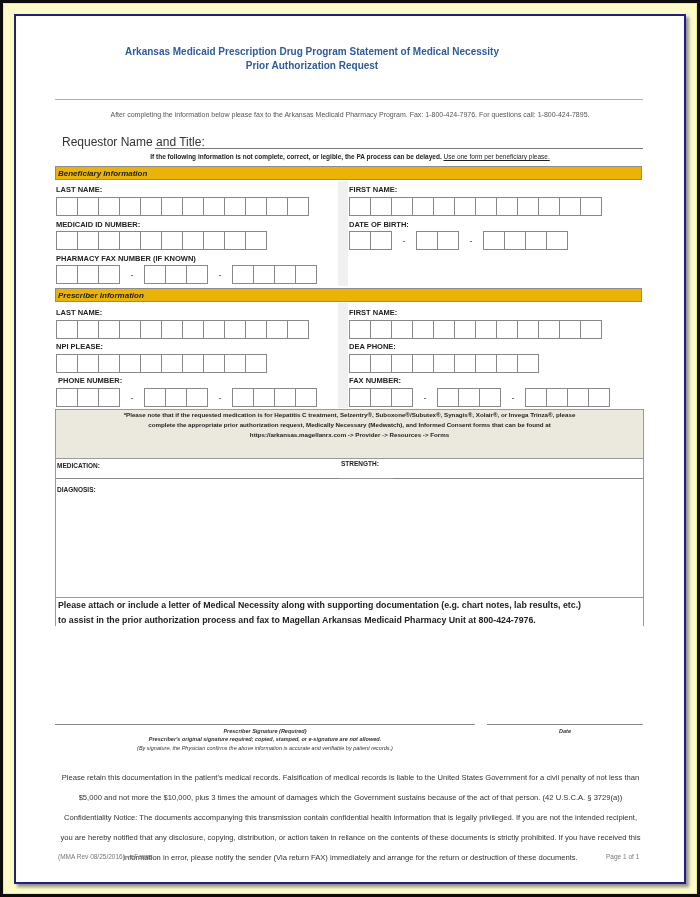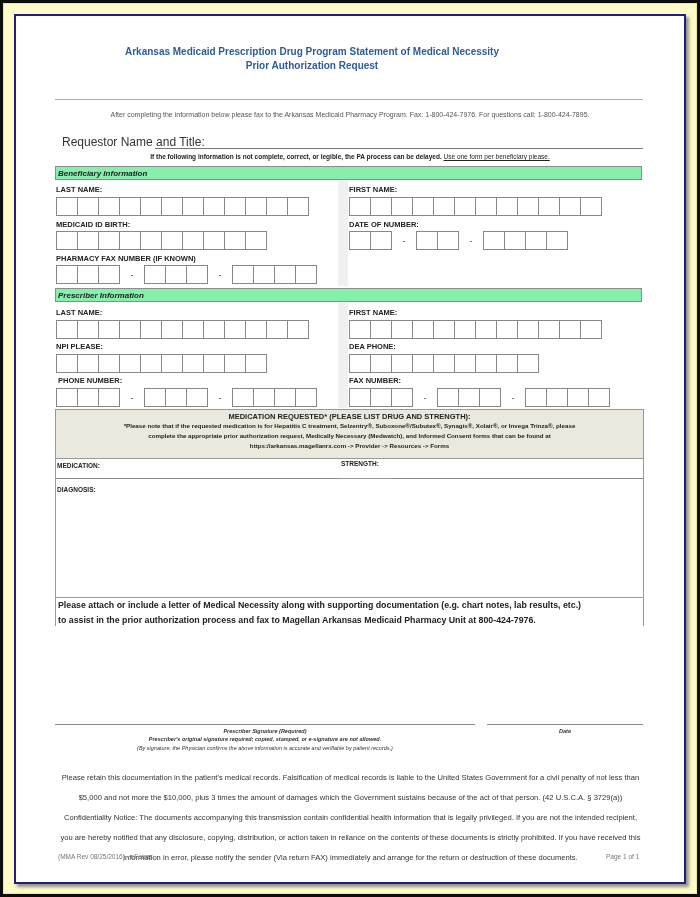--- a/index.html
+++ b/index.html
@@ -20,21 +20,21 @@
     position:absolute; left:0; width:624px; text-align:center; color:#2e5b9a;
     font-weight:bold; font-size:10px; line-height:13px;
   }
   .hr-blue { position:absolute; left:55px; top:99px; width:588px; height:1px; background:#9fb2c8; }
   .instr { position:absolute; left:0; width:700px; top:111px; text-align:center; font-size:7px; color:#555; }
   .req-label { position:absolute; left:62px; top:135px; font-size:12px; color:#333; }
   .req-line { position:absolute; left:155px; top:148px; width:488px; height:1px; background:#777; }
   .note { position:absolute; left:0; width:700px; top:153px; text-align:center; font-size:6.5px; color:#222; font-weight:bold; }
   .note .u { text-decoration:underline; font-weight:normal; }
   .sect-head {
-    position:absolute; left:55px; width:587px; height:14px; background:#86efac;
+    position:absolute; left:55px; width:587px; height:14px; background:#eab308;
     border:1px solid #8c8c8c; font-size:8px; font-weight:bold; font-style:italic; color:#222;
     line-height:14px; padding-left:2px; box-sizing:border-box;
   }
   .col-divider { position:absolute; left:338px; width:10px; background:#f0f0f0; }
   .lbl { position:absolute; font-size:7.5px; font-weight:bold; color:#222; }
   .boxes { position:absolute; display:flex; align-items:center; }
   .box { width:22px; height:19px; border:1px solid #888; box-sizing:border-box; margin-right:-1px; background:#fff; }
   .dash { font-size:9px; color:#444; width:22px; text-align:center; margin-left:2px; margin-right:1px; }
   .med-wrap { position:absolute; left:55px; top:409px; width:589px; height:217px; border:1px solid #999; border-bottom:none; box-sizing:border-box; }
   .med-head { position:absolute; left:0; top:0; width:100%; height:48px; background:#ebe9dd; border-bottom:1px solid #999; text-align:center; }
@@ -91,34 +91,34 @@
     <span class="box"></span>
     <span class="box"></span>
     <span class="box"></span>
     <span class="box"></span>
     <span class="box"></span>
     <span class="box"></span>
     <span class="box"></span>
     <span class="box"></span>
   </div>
 
-<div class="lbl" style="left:56px;top:220px">MEDICAID ID BIRTH:</div>
+<div class="lbl" style="left:56px;top:220px">MEDICAID ID NUMBER:</div>
 <div class="boxes" style="left:56px;top:231px">
     <span class="box"></span>
     <span class="box"></span>
     <span class="box"></span>
     <span class="box"></span>
     <span class="box"></span>
     <span class="box"></span>
     <span class="box"></span>
     <span class="box"></span>
     <span class="box"></span>
     <span class="box"></span>
   </div>
-<div class="lbl" style="left:349px;top:220px">DATE OF NUMBER:</div>
+<div class="lbl" style="left:349px;top:220px">DATE OF BIRTH:</div>
 <div class="boxes" style="left:349px;top:231px">
     <span class="box"></span>
     <span class="box"></span>
     <span class="dash">-</span>
     <span class="box"></span>
     <span class="box"></span>
     <span class="dash">-</span>
     <span class="box"></span>
     <span class="box"></span>
     <span class="box"></span>
@@ -227,21 +227,20 @@
     <span class="box"></span>
     <span class="dash">-</span>
     <span class="box"></span>
     <span class="box"></span>
     <span class="box"></span>
     <span class="box"></span>
   </div>
 
 <div class="med-wrap">
   <div class="med-head">
-    <div class="med-title">MEDICATION REQUESTED* (PLEASE LIST DRUG AND STRENGTH):</div>
     <div class="med-note">*Please note that if the requested medication is for Hepatitis C treatment, Selzentry®, Suboxone®/Subutex®, Synagis®, Xolair®, or Invega Trinza®, please</div>
     <div class="med-note">complete the appropriate prior authorization request, Medically Necessary (Medwatch), and Informed Consent forms that can be found at</div>
     <div class="med-note">https://arkansas.magellanrx.com -&gt; Provider -&gt; Resources -&gt; Forms</div>
   </div>
   <div style="position:absolute;left:0;top:68px;width:100%;height:1px;background:#999"></div>
 </div>
 <div class="lbl" style="left:57px;top:462px;font-size:6.5px">MEDICATION:</div>
 <div class="med-line1"></div>
 <div class="lbl" style="left:341px;top:460px;font-size:6.5px">STRENGTH:</div>
 <div class="med-line2"></div>

